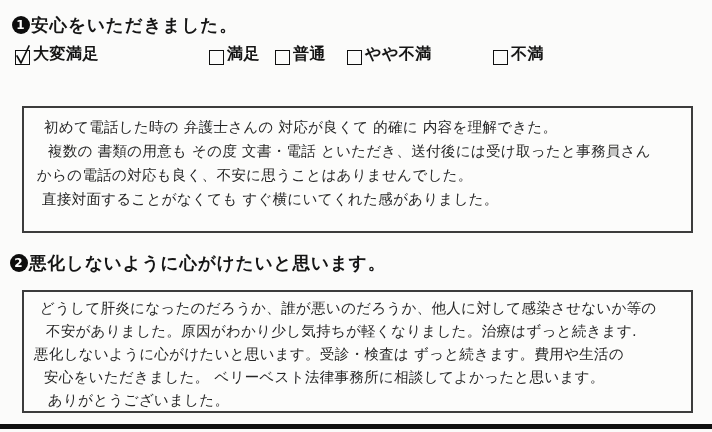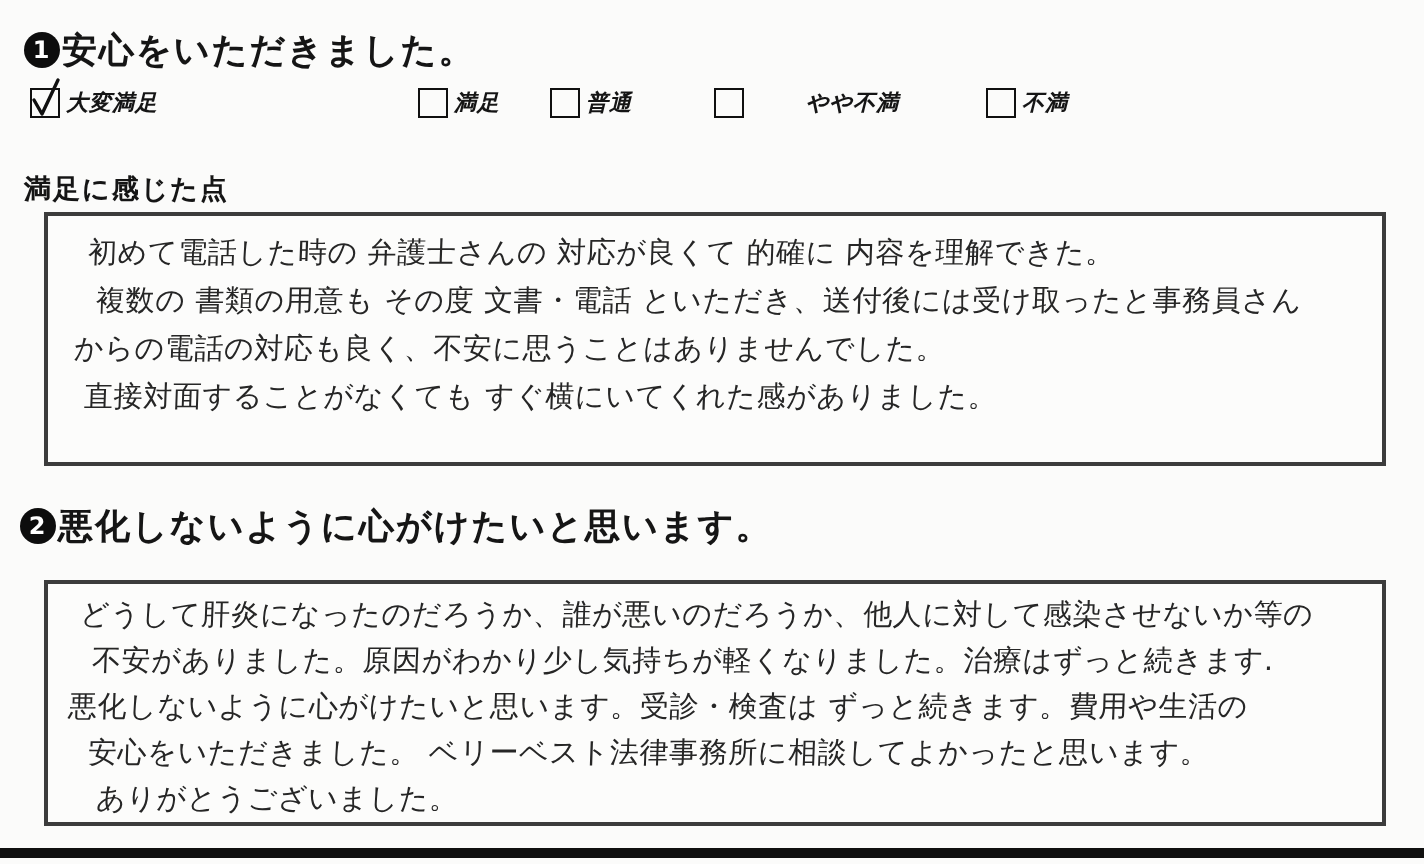--- a/index.html
+++ b/index.html
@@ -35,31 +35,30 @@
     align-items:center;
     justify-content:center;
     flex:0 0 auto;
     font-family:"DejaVu Sans",sans-serif;
   }
   
   .option{
     position:absolute;
     top:44px;
     display:flex;
-    align-items:center;
-    font-size:11px;
+    align-items:flex-end;
+    font-size:16px;
     font-weight:bold;
     letter-spacing:0.5px;
     white-space:nowrap;
-    font-style:italic;
   }
   .opt-0{left:15px;}
   .opt-1{left:173px;padding-left:36px;}
   .opt-2{left:275px;}
-  .opt-3{left:357px;gap:28px;}
+  .opt-3{left:347px;}
   .opt-4{left:493px;}
   .cbox{
     position:relative;
     width:13px;height:13px;
     border:1.8px solid #101010;
     margin-right:3px;
     flex:0 0 auto;
     background:#fbfbfa;
   }
   .cbox svg{position:absolute;left:-2px;top:-7px;overflow:visible;}
@@ -136,21 +135,20 @@
   </div>
   <div class="option opt-3">
     <span class="cbox"></span>
     <span>やや不満</span>
   </div>
   <div class="option opt-4">
     <span class="cbox"></span>
     <span>不満</span>
   </div>
 
-  <div class="section-label">満足に感じた点</div>
 
   <div class="answer-box box-1">
     <div class="hw-line">初めて電話した時の 弁護士さんの 対応が良くて 的確に 内容を理解できた。</div>
     <div class="hw-line">複数の 書類の用意も その度 文書・電話 といただき、送付後には受け取ったと事務員さん</div>
     <div class="hw-line">からの電話の対応も良く、不安に思うことはありませんでした。</div>
     <div class="hw-line">直接対面することがなくても すぐ横にいてくれた感がありました。</div>
   </div>
 
   <div class="q-title q2-title">
     <span class="qnum">2</span>

